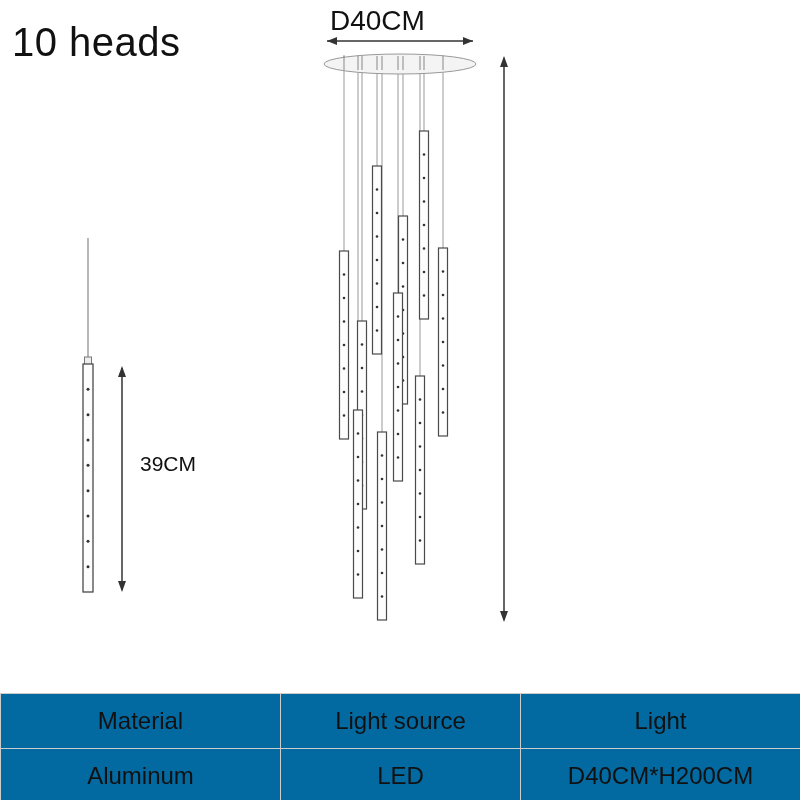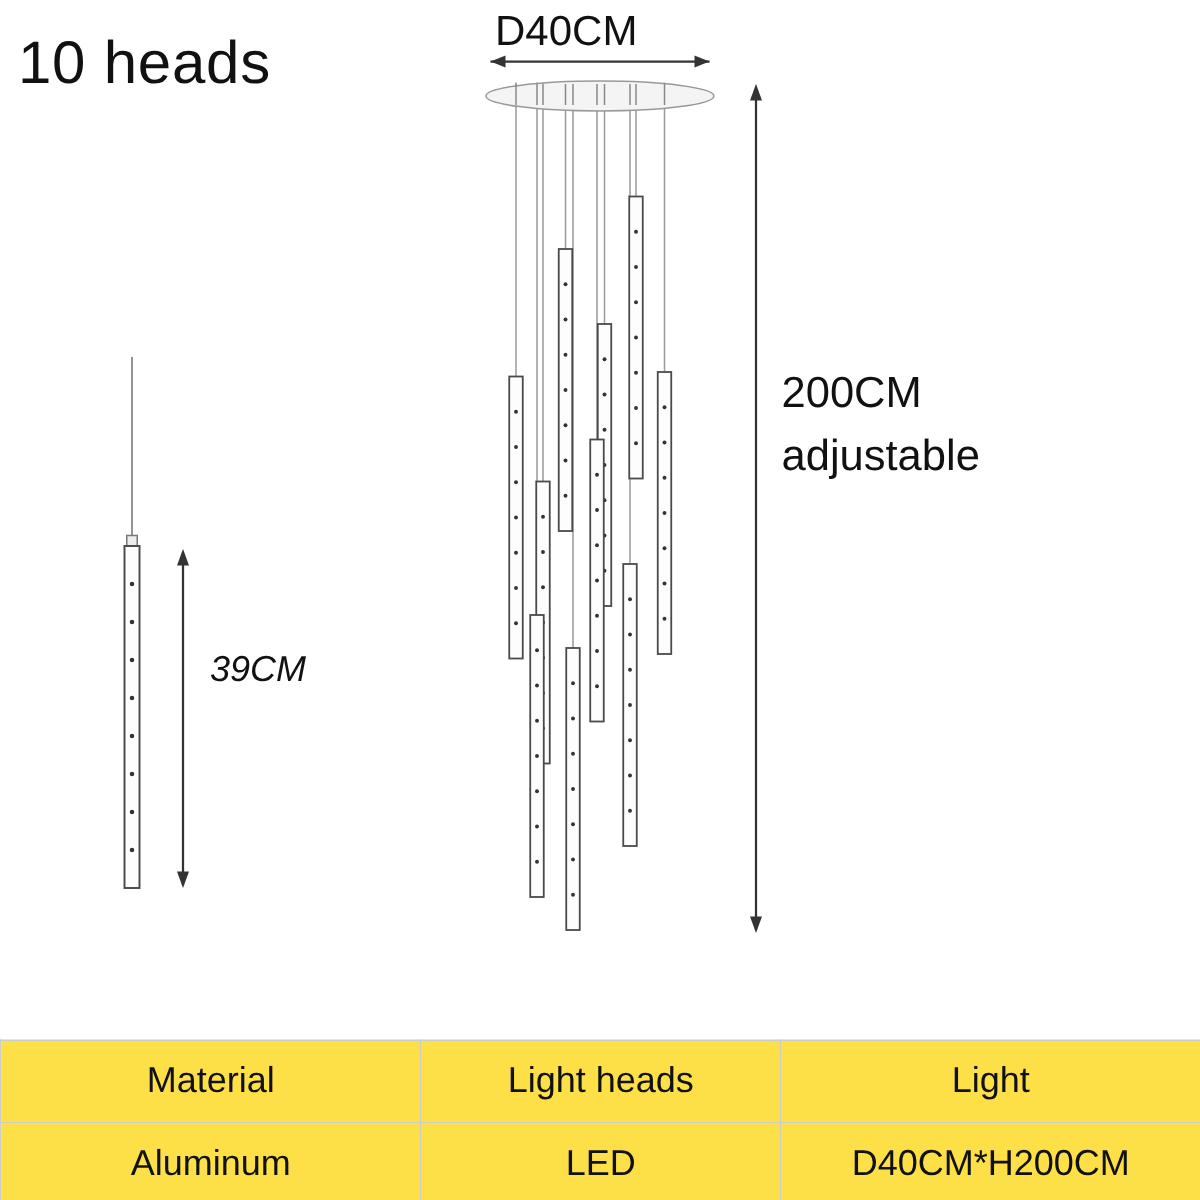--- a/index.html
+++ b/index.html
@@ -19,51 +19,46 @@
   }
   .label-diameter {
     position: absolute; left: 330px; top: 5px; width: 140px;
     text-align: left; font-size: 28px;
   }
   .label-height {
     position: absolute; left: 521px; top: 241px;
     font-size: 29px; line-height: 1.45;
   }
   .label-rodlen {
-    position: absolute; left: 140px; top: 433px;
-    font-size: 24px;
-    font-style: italic;
+    position: absolute; left: 140px; top: 452px;
+    font-size: 21px;
   }
 
   table.spec {
     position: absolute; left: 0; top: 693px;
     width: 800px; border-collapse: collapse; table-layout: fixed;
   }
   table.spec td {
     border: 1px solid #cccccc;
     height: 52px;
     text-align: center; vertical-align: middle;
     font-size: 24px;
     color: #111111;
-    background: #fde047;
+    background: #0369a1;
   }
 </style>
 </head>
 <body>
 
 <div class="stage">
 
   <div class="title">10 heads</div>
 
   <div class="label-diameter">D40CM</div>
 
-  <div class="label-height">
-    <div>200CM</div>
-    <div>adjustable</div>
-  </div>
 
   <div class="label-rodlen">39CM</div>
 
   <svg id="lamp-svg" width="800" height="693" viewBox="0 0 800 693" xmlns="http://www.w3.org/2000/svg">
     <g id="g-dim-diameter">
         <line x1="327" y1="41" x2="473" y2="41" stroke="#333333" stroke-width="1.5"></line>
         <polygon points="327,41 337,37 337,45" fill="#333333"></polygon>
         <polygon points="473,41 463,37 463,45" fill="#333333"></polygon>
       </g>
     <g id="g-cables">
@@ -200,21 +195,21 @@
 
   <table class="spec">
     <colgroup>
       <col style="width:280px">
       <col style="width:240px">
       <col style="width:280px">
     </colgroup>
     <tbody>
       <tr>
         <td>Material</td>
-        <td>Light heads</td>
+        <td>Light source</td>
         <td>Light</td>
       </tr>
       <tr>
         <td>Aluminum</td>
         <td>LED</td>
         <td>D40CM*H200CM</td>
       </tr>
     </tbody>
   </table>
 

